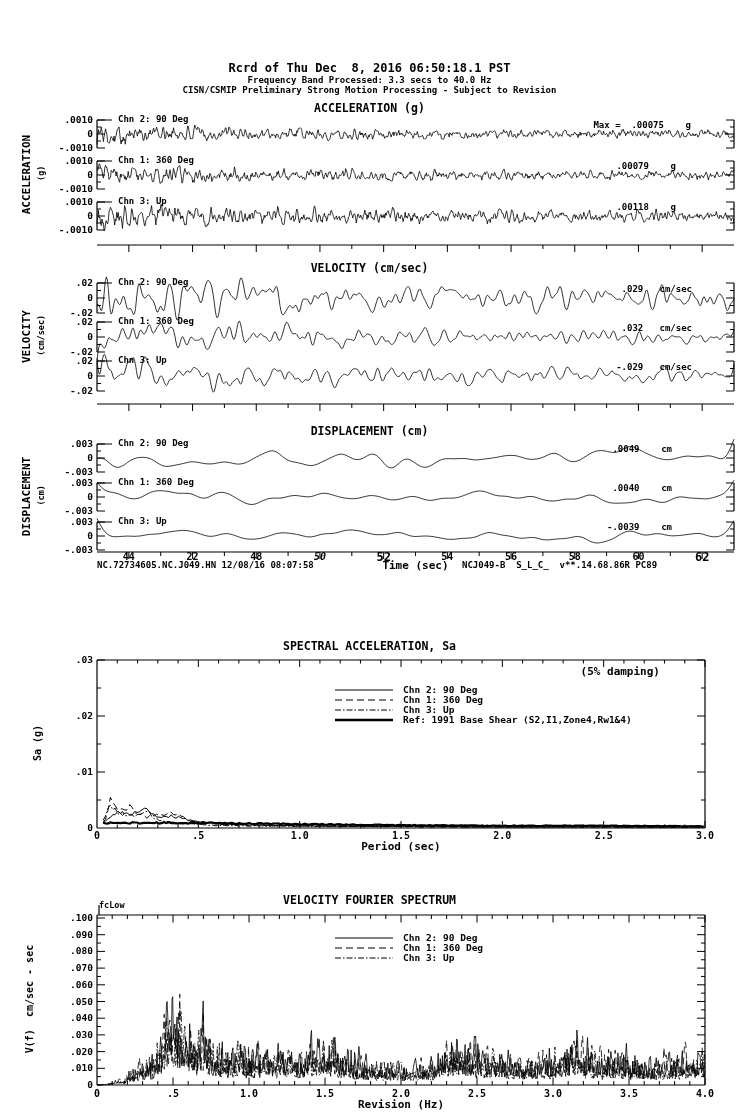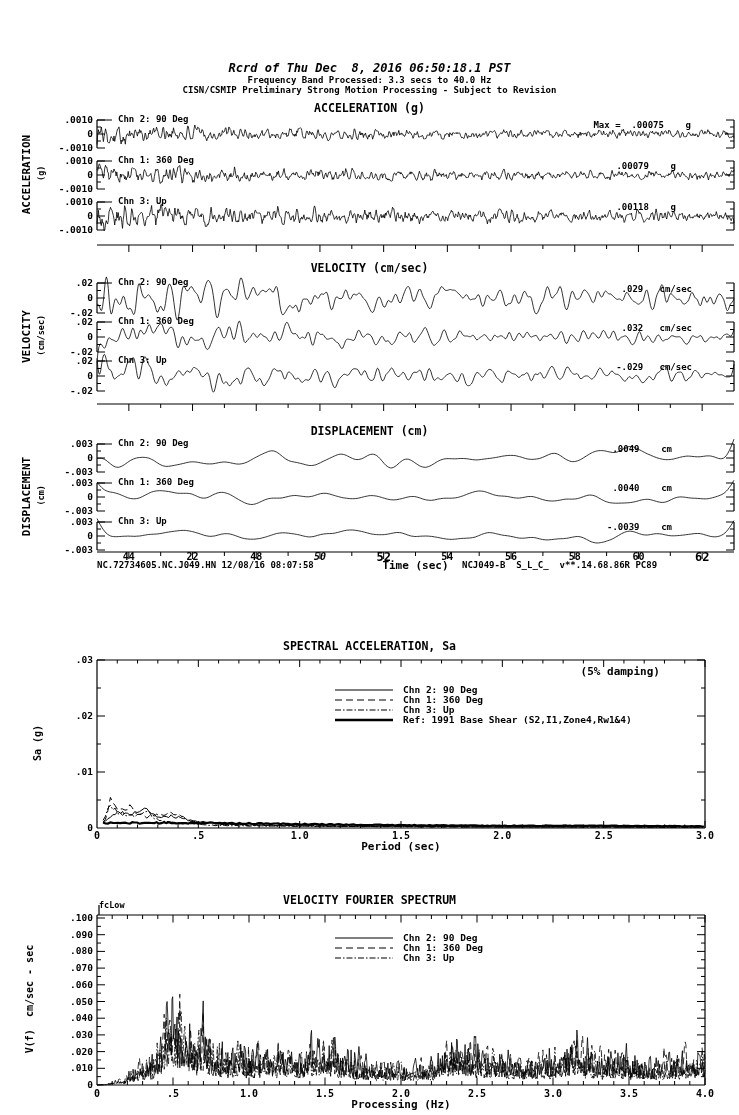--- a/index.html
+++ b/index.html
@@ -2,21 +2,21 @@
 <html><head>
 <meta charset="utf-8">
 <style>
   html,body{margin:0;padding:0;background:#fff;}
   #page{position:relative;width:739px;height:1115px;background:#ffffff;overflow:hidden;
         font-family:"DejaVu Sans Mono","Liberation Mono",monospace;color:#000;}
   .lbl{position:absolute;font-weight:bold;white-space:pre;color:#000;line-height:1.1;}
   .ctr{text-align:center;}
   .rt{text-align:right;}
   #hdr1{top:50px;left:0;width:739px;font-size:12px;}
-  #hdr2{top:62px;left:0;width:739px;font-size:12px;font-style:italic;}
+  #hdr2{top:62px;left:0;width:739px;font-size:12px;}
   #hdr3{top:76px;left:0;width:739px;font-size:9px;}
   #hdr4{top:86px;left:0;width:739px;font-size:9px;}
   #t-accel{top:102px;left:0;width:739px;font-size:11.5px;}
   #t-vel{top:262px;left:0;width:739px;font-size:11.5px;}
   #t-disp{top:425px;left:0;width:739px;font-size:11.5px;}
   #t-sa{top:640px;left:0;width:739px;font-size:11.5px;}
   #t-fr{top:894px;left:0;width:739px;font-size:11.5px;}
   .vlab{position:absolute;font-weight:bold;white-space:pre;text-align:center;
         transform:rotate(-90deg);transform-origin:center center;width:160px;line-height:1;}
   #vl-accel{left:-54px;top:169px;font-size:11px;}
@@ -468,21 +468,21 @@
   <div class="vlab lbl" id="vu-accel">(g)</div>
   <div class="vlab lbl" id="vl-vel">VELOCITY</div>
   <div class="vlab lbl" id="vu-vel">(cm/sec)</div>
   <div class="vlab lbl" id="vl-disp">DISPLACEMENT</div>
   <div class="vlab lbl" id="vu-disp">(cm)</div>
   <div class="vlab lbl" id="vl-sa">Sa (g)</div>
   <div class="vlab lbl" id="vl-fr">V(f)  cm/sec - sec</div>
 
   <div class="lbl ctr" id="cap-time">Time (sec)</div>
   <div class="lbl ctr" id="cap-period">Period (sec)</div>
-  <div class="lbl ctr" id="cap-freq">Processing (Hz)</div>
+  <div class="lbl ctr" id="cap-freq">Revision (Hz)</div>
 
   <div class="lbl" id="note-damping">(5% damping)</div>
   <div class="lbl" id="fc-low">fcLow</div>
 
   <div class="lbl" id="ftr-left">NC.72734605.NC.J049.HN 12/08/16 08:07:58</div>
   <div class="lbl" id="ftr-right">NCJ049-B  S_L_C_  v**.14.68.86R PC89</div>
 
   <div id="labels">
       <div class="lbl rt" style="left: 33px; top: 115px; font-size: 9.5px; width: 60px;">.0010</div>
       <div class="lbl rt" style="left: 33px; top: 129px; font-size: 9.5px; width: 60px;">0</div>

